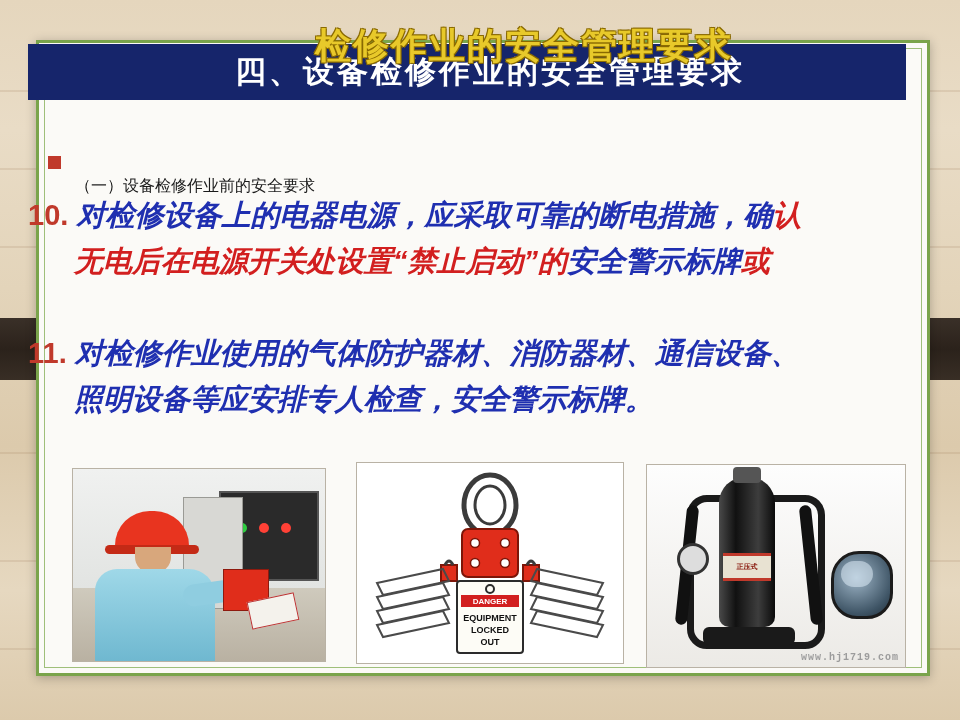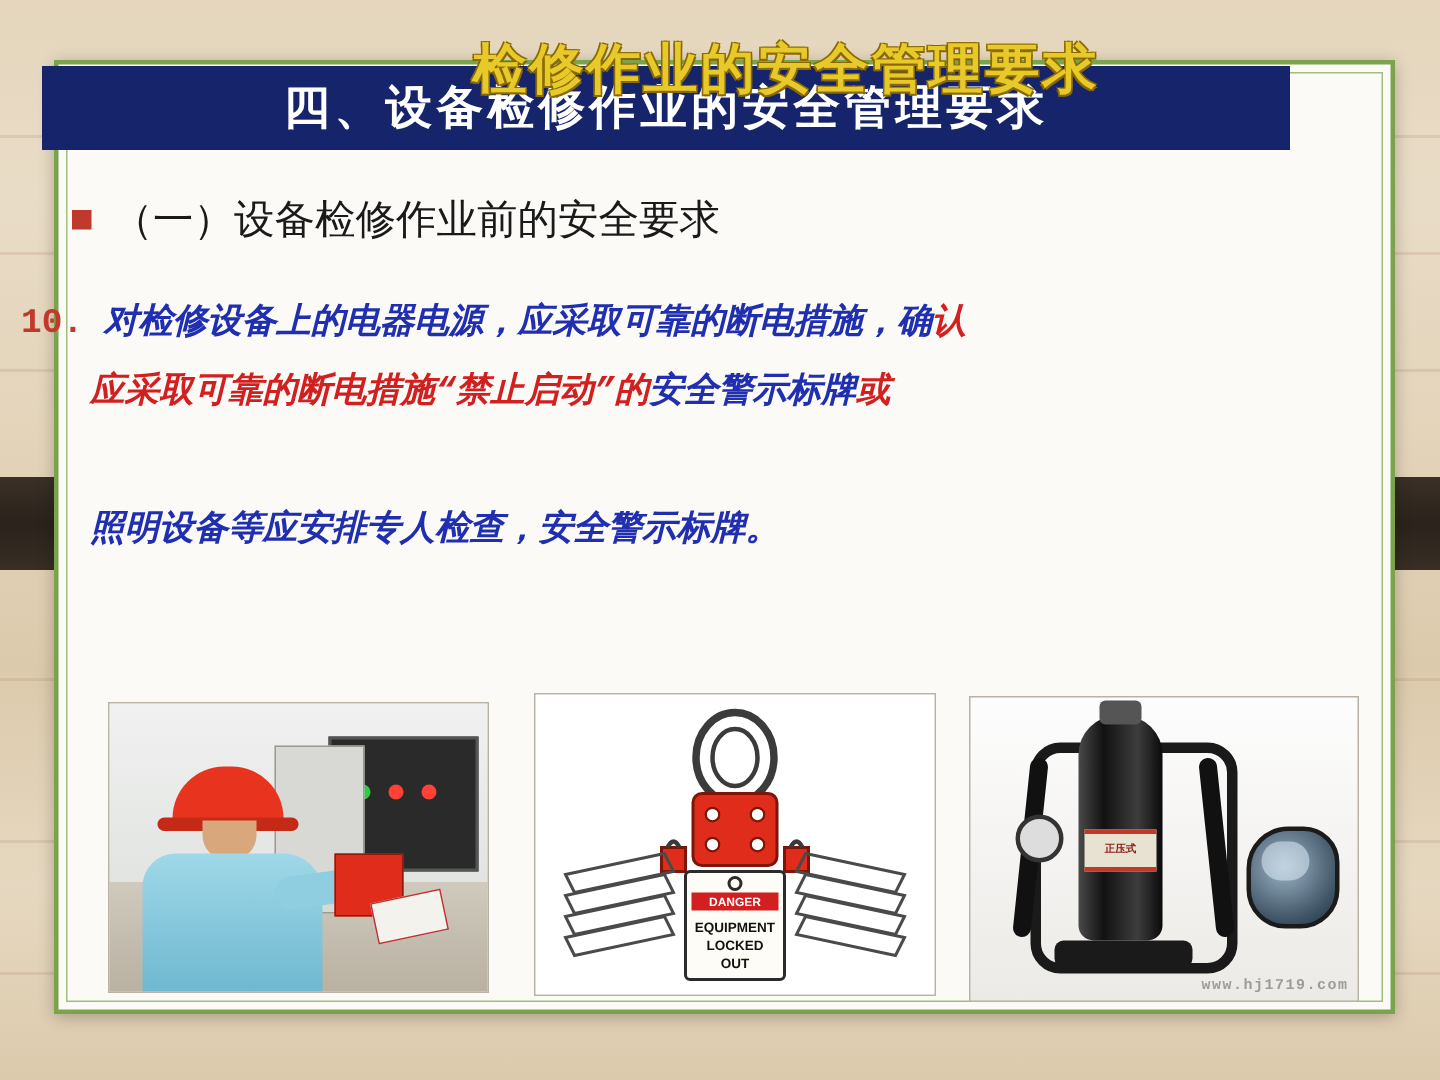--- a/index.html
+++ b/index.html
@@ -82,20 +82,21 @@
     position: absolute;
     left: 28px;
     top: 44px;
     width: 832px;
     height: 56px;
     background: #16256b;
     display: flex;
     align-items: center;
     justify-content: center;
     z-index: 5;
+    padding-left: 46px;
   }
   .banner-text {
     color: #ffffff;
     font-size: 31px;
     font-weight: bold;
     letter-spacing: 3px;
     font-family: "Liberation Serif", serif;
   }
 
   .sub-head {
@@ -107,33 +108,34 @@
     z-index: 5;
   }
   .bullet-sq {
     width: 13px;
     height: 13px;
     background: #c0392b;
     margin-right: 14px;
     flex: none;
   }
   .sub-head-text {
-    font-size: 27px;
+    font-size: 16px;
     color: #1a1a1a;
     font-family: Liberation Serif, serif;
+    margin-top: 48px;
   }
 
   .para {
     position: absolute;
     z-index: 5;
-    left: 14px;
+    left: 28px;
     width: 880px;
     color: #1f2fb0;
-    font-size: 23px;
-    font-family: Liberation Mono, monospace;
+    font-size: 29px;
+    font-family: Liberation Sans, sans-serif;
     line-height: 46px;
     font-style: italic;
     font-weight: bold;
   }
   .num {
     color: #c0392b;
     font-style: normal;
     font-weight: bold;
   }
   .hl-red {
@@ -323,25 +325,29 @@
     <span class="bullet-sq"></span>
     <span class="sub-head-text">（一）设备检修作业前的安全要求</span>
   </div>
 
   <div class="para" id="para10">
     <div>
       <span class="num">10.</span>
       <span>对检修设备上的电器电源，应采取可靠的断电措施，确</span><span class="hl-red">认</span>
     </div>
     <div>
-      <span class="ind"></span><span class="hl-red">应采取可靠的断电措施“禁止启动”的</span><span>安全警示标牌</span><span class="hl-red">或</span>
+      <span class="ind"></span><span class="hl-red">无电后在电源开关处设置“禁止启动”的</span><span>安全警示标牌</span><span class="hl-red">或</span>
     </div>
   </div>
 
   <div class="para" id="para11">
+    <div>
+      <span class="num">11.</span>
+      <span>对检修作业使用的气体防护器材、消防器材、通信设备、</span>
+    </div>
     <div>
       <span class="ind"></span><span>照明设备等应安排专人检查，安全警示标牌。</span>
     </div>
   </div>
 
   <div class="photos">
 
     <div class="photo" id="photo1">
       <div class="wall"></div>
       <div class="floor"></div>

